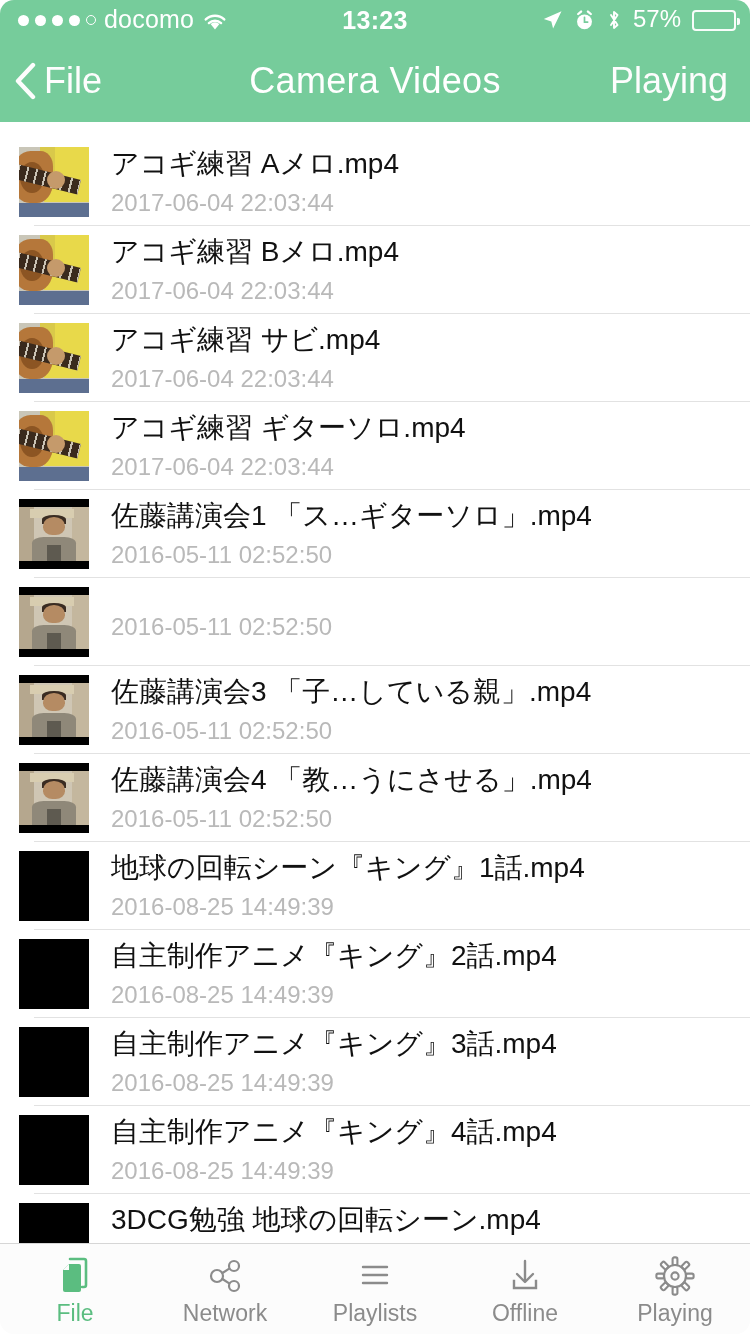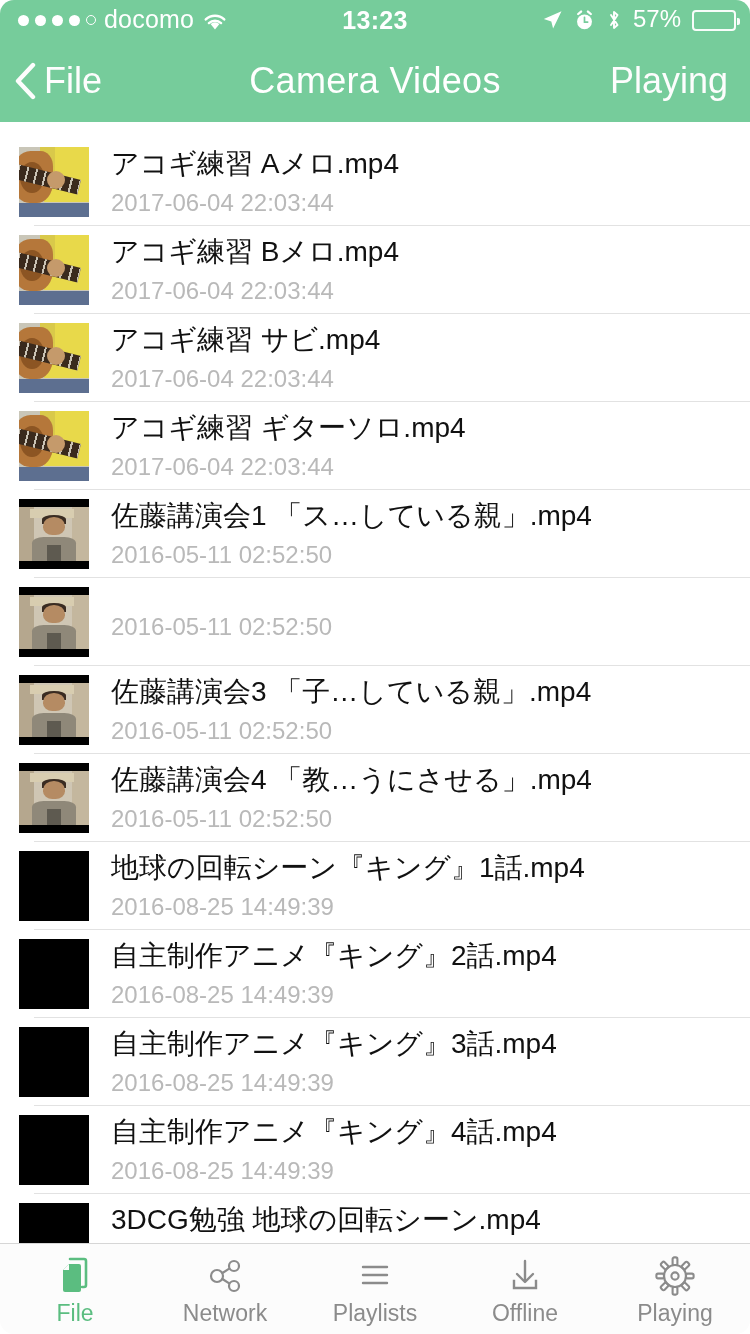--- a/index.html
+++ b/index.html
@@ -263,21 +263,21 @@
             <span class="l-wallL"></span>
             <span class="l-wallR"></span>
             <span class="l-band"></span>
             <span class="l-body"></span>
             <span class="l-collar"></span>
             <span class="l-hair"></span>
             <span class="l-head"></span>
           </span>
         </div>
         <div class="row-text">
-          <div class="row-title">佐藤講演会1 「ス…している親」.mp4</div>
+          <div class="row-title">佐藤講演会1 「ス…ギターソロ」.mp4</div>
           <div class="row-date">2016-05-11 02:52:50</div>
         </div>
       </div>
       <div class="row">
         <div class="thumb th-lec">
           <span class="l-inner">
             <span class="l-wallL"></span>
             <span class="l-wallR"></span>
             <span class="l-band"></span>
             <span class="l-body"></span>

